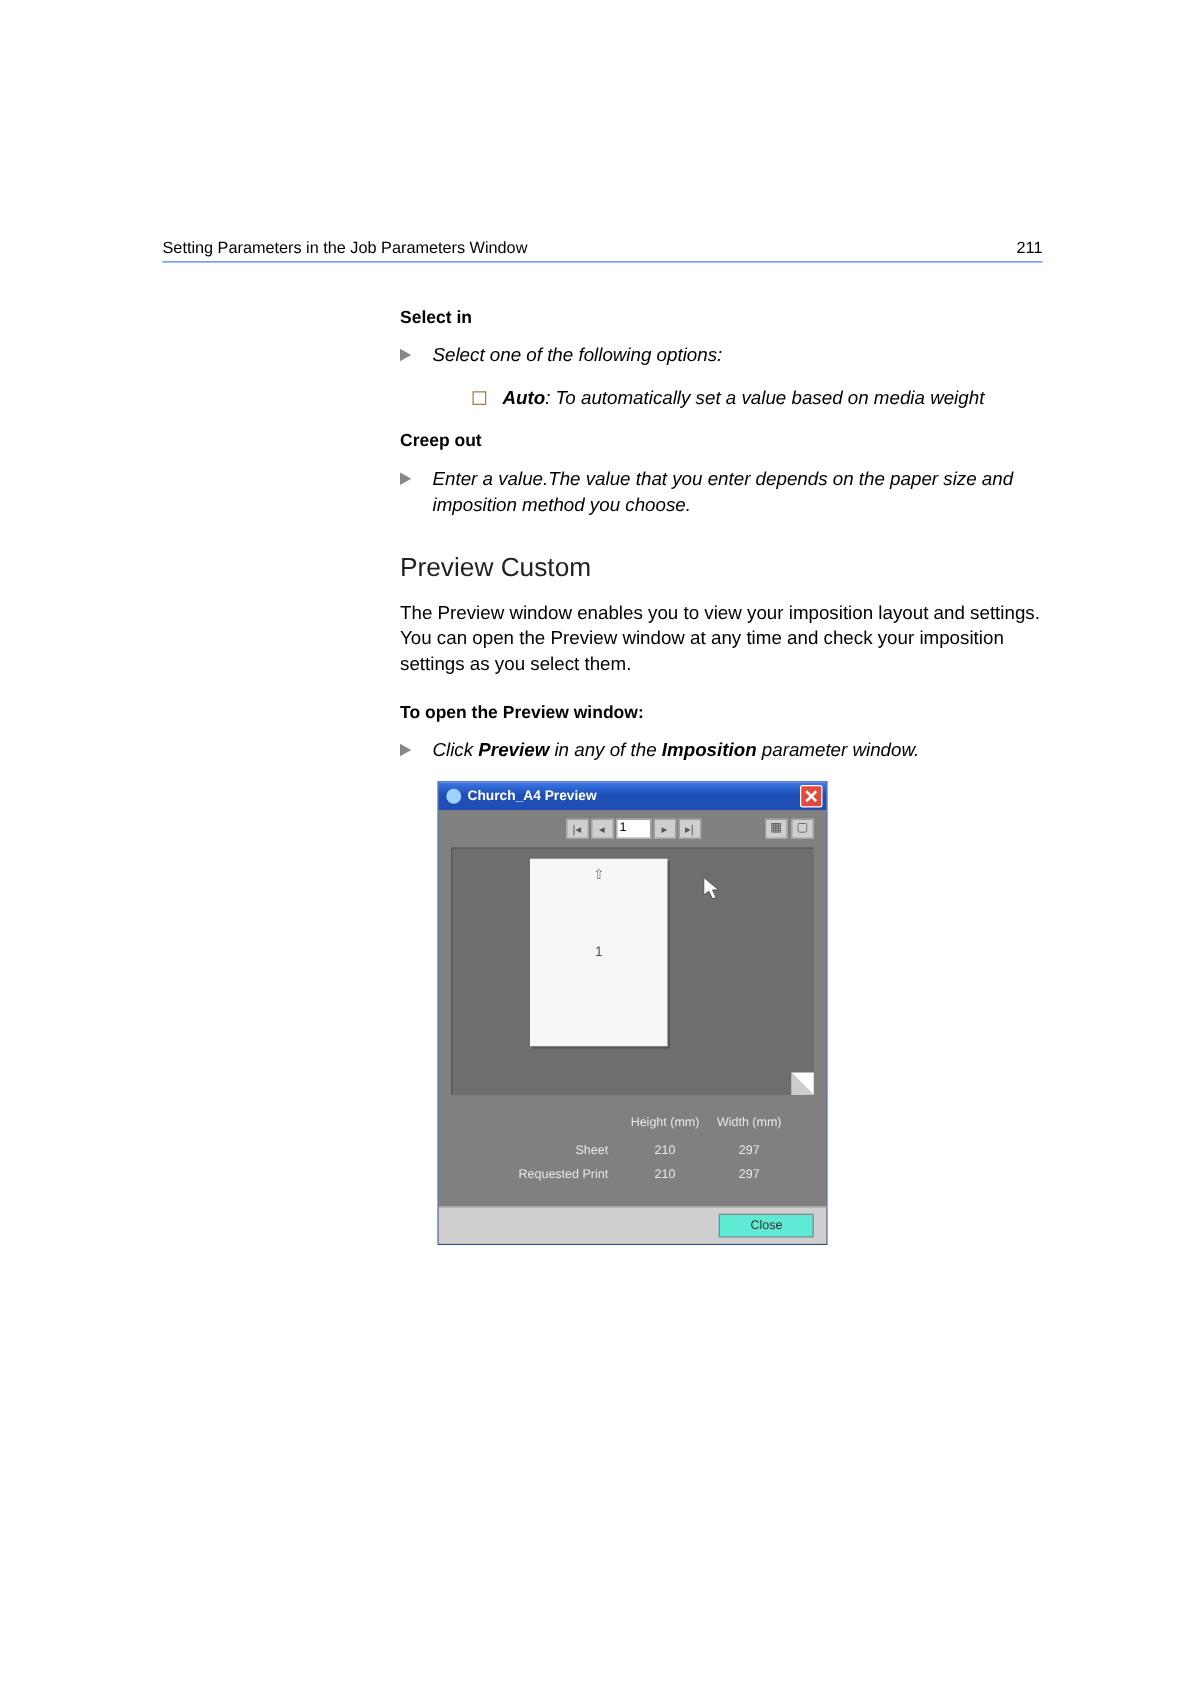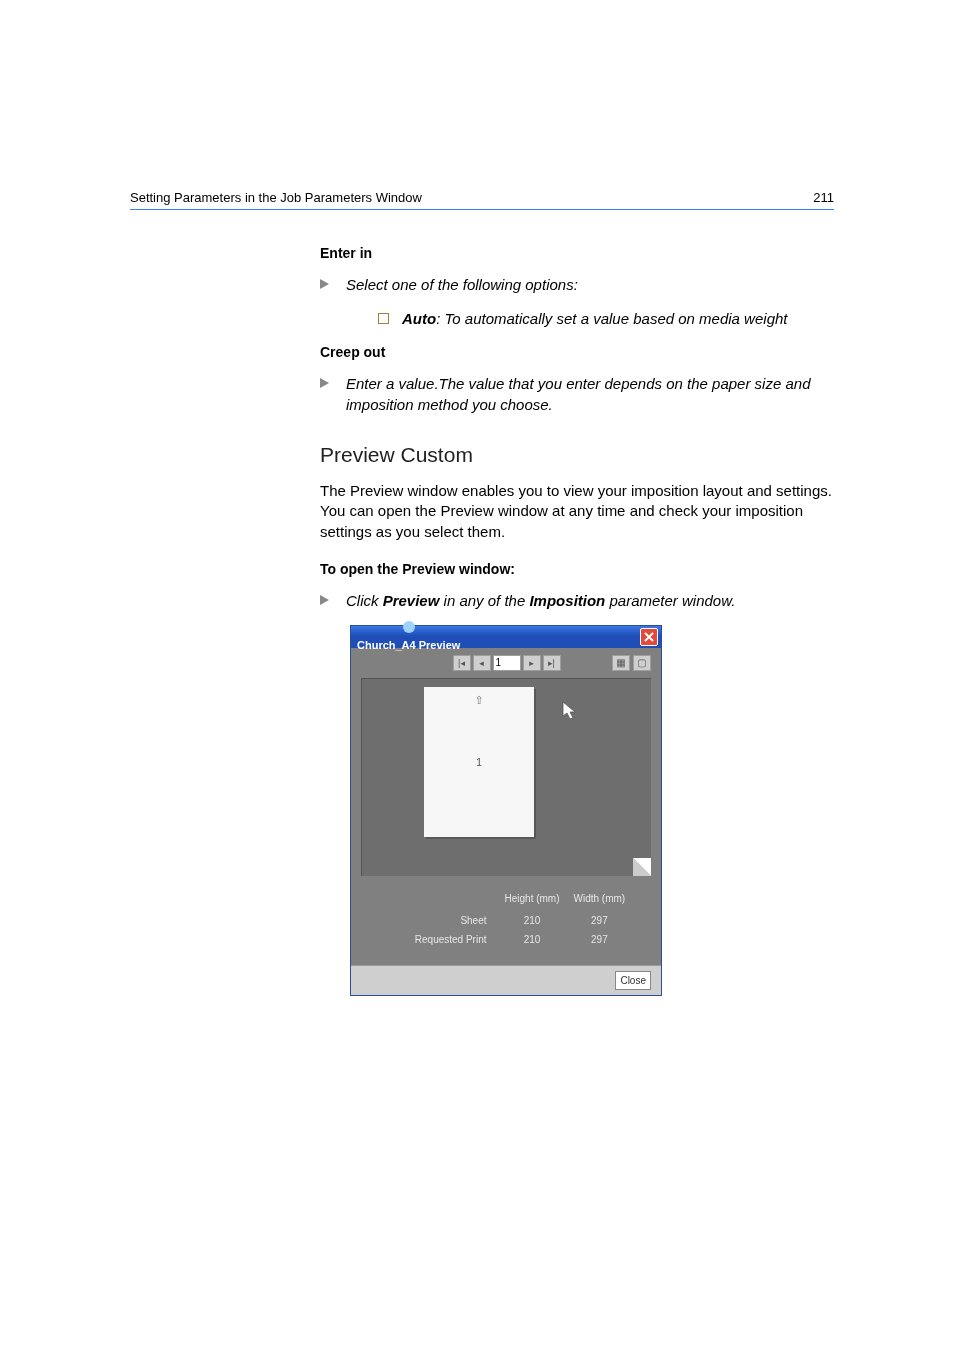--- a/index.html
+++ b/index.html
@@ -56,21 +56,21 @@
     border:1px solid #2a4e9a;
     font-family: Tahoma, Arial, sans-serif;
     font-size:10px;
   }
   .titlebar {
     height:22px;
     background:linear-gradient(to bottom,#3b78e7 0%,#1e4eb6 45%,#1e4eb6 100%);
     display:flex; align-items:center; justify-content:space-between;
     padding:0 3px 0 6px; color:#fff; font-size:11px; font-weight:bold;
   }
-  .titlebar .left {display:flex;align-items:center;gap:5px;flex-direction:column;}
+  .titlebar .left {display:flex;align-items:center;gap:5px;}
   .app-ico {width:12px;height:12px;background:#9fd3ff;border-radius:50%;display:inline-block;}
   .closebox {
     width:18px;height:18px;background:#e24a3b;border:1px solid #fff;border-radius:2px;
     display:flex;align-items:center;justify-content:center;color:#fff;font-weight:bold;font-size:12px;line-height:1;
   }
   .win-body { background:#808080; padding:0; }
   .toolbar {
     height:30px; display:flex; align-items:center; justify-content:space-between;
     padding:0 10px;
   }
@@ -108,37 +108,37 @@
   }
   .dims table{margin:0 auto;border-collapse:separate;border-spacing:14px 6px;}
   .dims th{font-weight:normal;color:#e6e6e6;text-align:center;padding-bottom:2px;}
   .dims td{text-align:center;color:#e6e6e6;}
   .dims .lab{text-align:right;padding-right:4px;}
   .footer-bar{
     background:#cfcfcf;height:30px;border-top:1px solid #9a9a9a;
     display:flex;align-items:center;justify-content:flex-end;padding-right:10px;
   }
   .close-btn2{
-    background:#ffffff;border:1px solid #888;font-size:10px;padding:3px 4px;color:#333;
+    background:#5eead4;border:1px solid #888;font-size:10px;padding:3px 24px;color:#333;
     text-decoration:underline dotted transparent;
   }
 </style>
 </head>
 <body>
 
 <div class="page">
   <div class="header-row">
     <span>Setting Parameters in the Job Parameters Window</span>
     <span>211</span>
   </div>
 
   <div class="content">
 
 
-    <p class="h4">Enter in</p>
+    <p class="h4">Select in</p>
     <ul class="tri-list">
       <li>
         <span>Select one of the following options:</span>
         <ul class="sq-list">
           <li><b class="bold-inline">Auto</b><span>: To automatically set a value based on media weight</span></li>
         </ul>
       </li>
     </ul>
 
     <p class="h4">Creep out</p>

